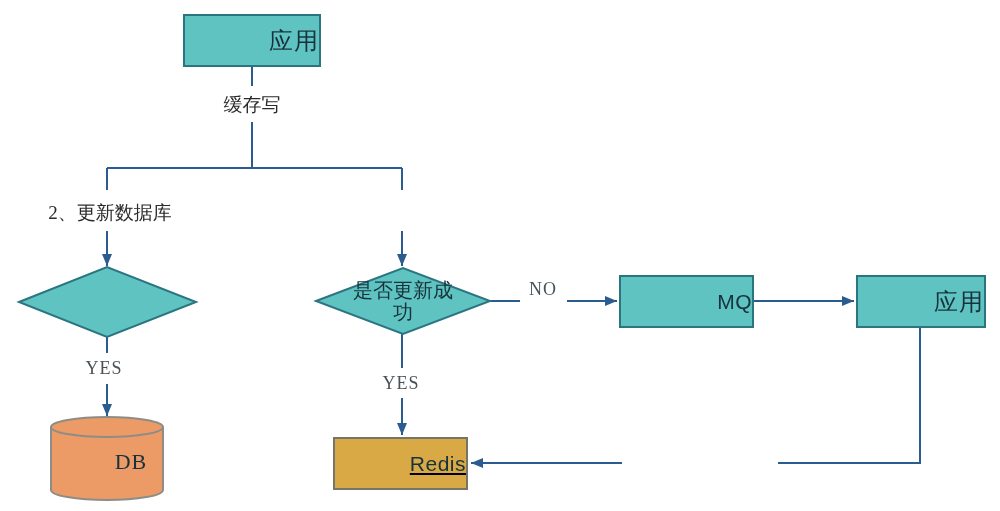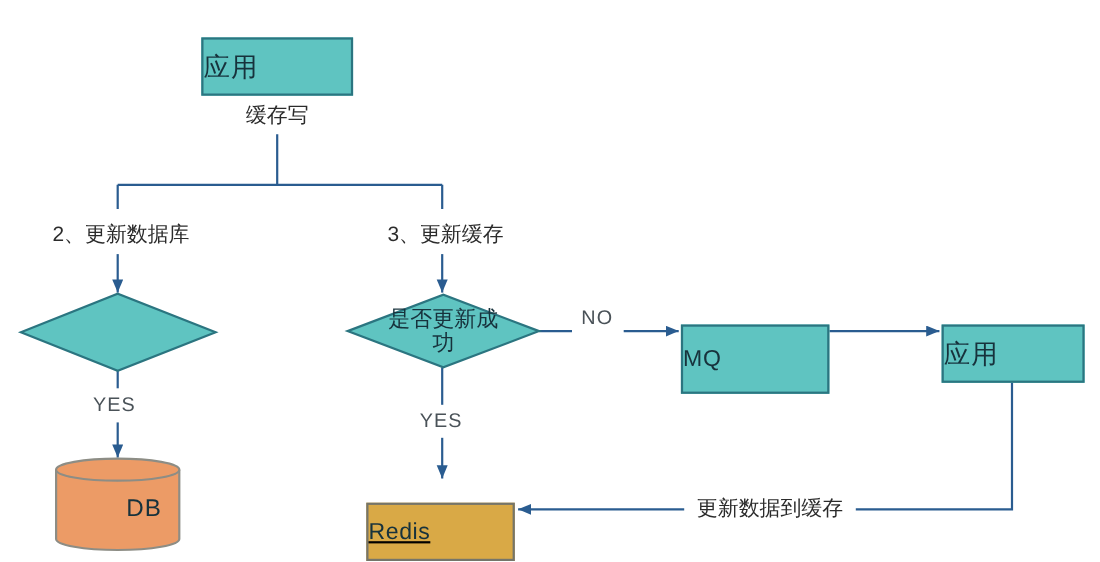--- a/index.html
+++ b/index.html
@@ -36,22 +36,21 @@
     stroke-width: 2;
   }
   #arrowhead path { fill: var(--arrow, #2a5c90); }
 
   .box {
     position: absolute;
     box-sizing: border-box;
     border: 2px solid;
     display: flex;
     align-items: center;
-    justify-content: flex-start;
-    margin-top: 20px;
+    justify-content: flex-end;
   }
   .box.teal {
     background: var(--teal-fill, #5fc4c1);
     border-color: var(--teal-border, #2b7580);
   }
   .box.gold {
     background: var(--gold-fill, #d9a946);
     border-color: var(--gold-border, #75756a);
     text-decoration: underline;
   }
@@ -62,20 +61,21 @@
     letter-spacing: 1px;
     white-space: nowrap;
   }
   .node-label.latin { font-size: 21px; letter-spacing: 0.5px; }
 
   .lbl {
     position: absolute;
     transform: translate(-50%, -50%);
     white-space: nowrap;
     text-align: center;
+    font-family: Liberation Serif, serif;
   }
   .lbl.cjk {
     color: var(--label-text, #2b2b2b);
     font-size: 19px;
     font-weight: 500;
   }
   .lbl.yesno {
     color: var(--yesno-text, #4a5258);
     font-size: 18px;
     font-weight: 500;
@@ -137,21 +137,21 @@
     <polygon class="shape-teal" points="316,301 403,268 490,301 403,334"></polygon>
 
     <path class="shape-orange" d="M51 427 L51 490 A56 10 0 0 0 163 490 L163 427"></path>
     <ellipse class="shape-orange" cx="107" cy="427" rx="56" ry="10"></ellipse>
   </svg>
 
   <div class="box teal" style="left:183px; top:14px; width:138px; height:53px;">
     <span class="node-label">应用</span>
   </div>
 
-  <div class="box teal" style="left:619px; top:275px; width:135px; height:63px;">
+  <div class="box teal" style="left:619px; top:275px; width:135px; height:53px;">
     <span class="node-label latin">MQ</span>
   </div>
 
   <div class="box teal" style="left:856px; top:275px; width:130px; height:53px;">
     <span class="node-label">应用</span>
   </div>
 
   <div class="box gold" style="left:333px; top:437px; width:135px; height:53px;">
     <span class="node-label latin">Redis</span>
   </div>
@@ -161,23 +161,21 @@
     <span class="dline">是否更新成</span>
     <span class="dline">功</span>
   </div>
 
   <div class="lbl dbtext" style="left:107px; top:462px;margin-left:24px;">DB</div>
 
   <div class="lbl cjk" style="left:252px; top:105px;">缓存写</div>
 
   <div class="lbl cjk" style="left:110px; top:213px;">2、更新数据库</div>
 
-  <div class="lbl cjk" style="left:405px; top:213px;">3、更新缓存</div>
 
   <div class="lbl yesno" style="left:104px; top:368px;">YES</div>
 
   <div class="lbl yesno" style="left:401px; top:383px;">YES</div>
 
   <div class="lbl yesno" style="left:543px; top:289px;">NO</div>
 
-  <div class="lbl cjk" style="left:700px; top:462px;">更新数据到缓存</div>
 
 </div>
 
 </body></html>

